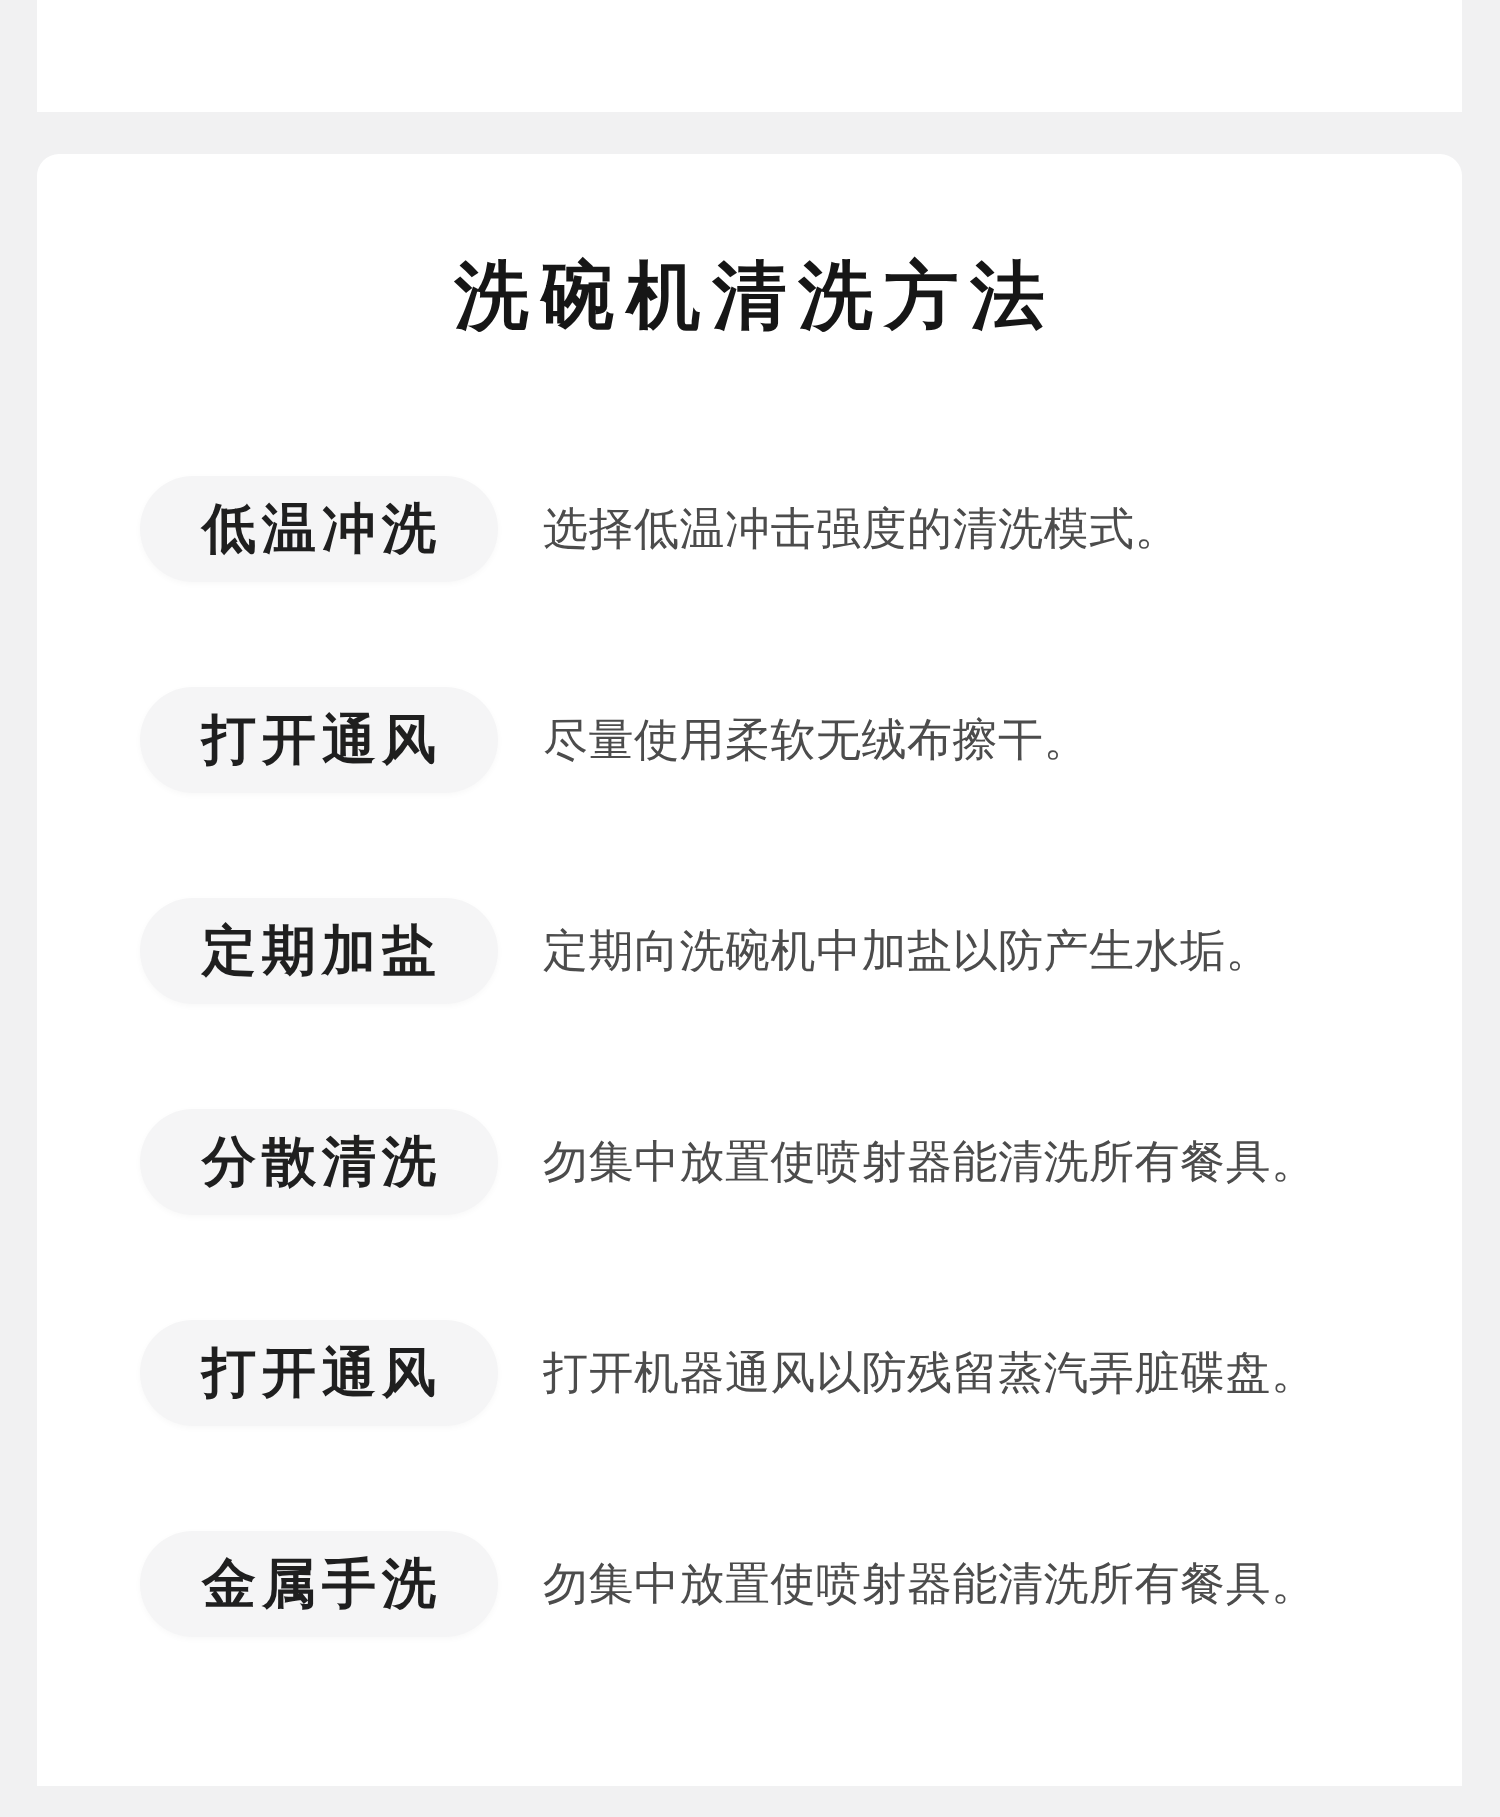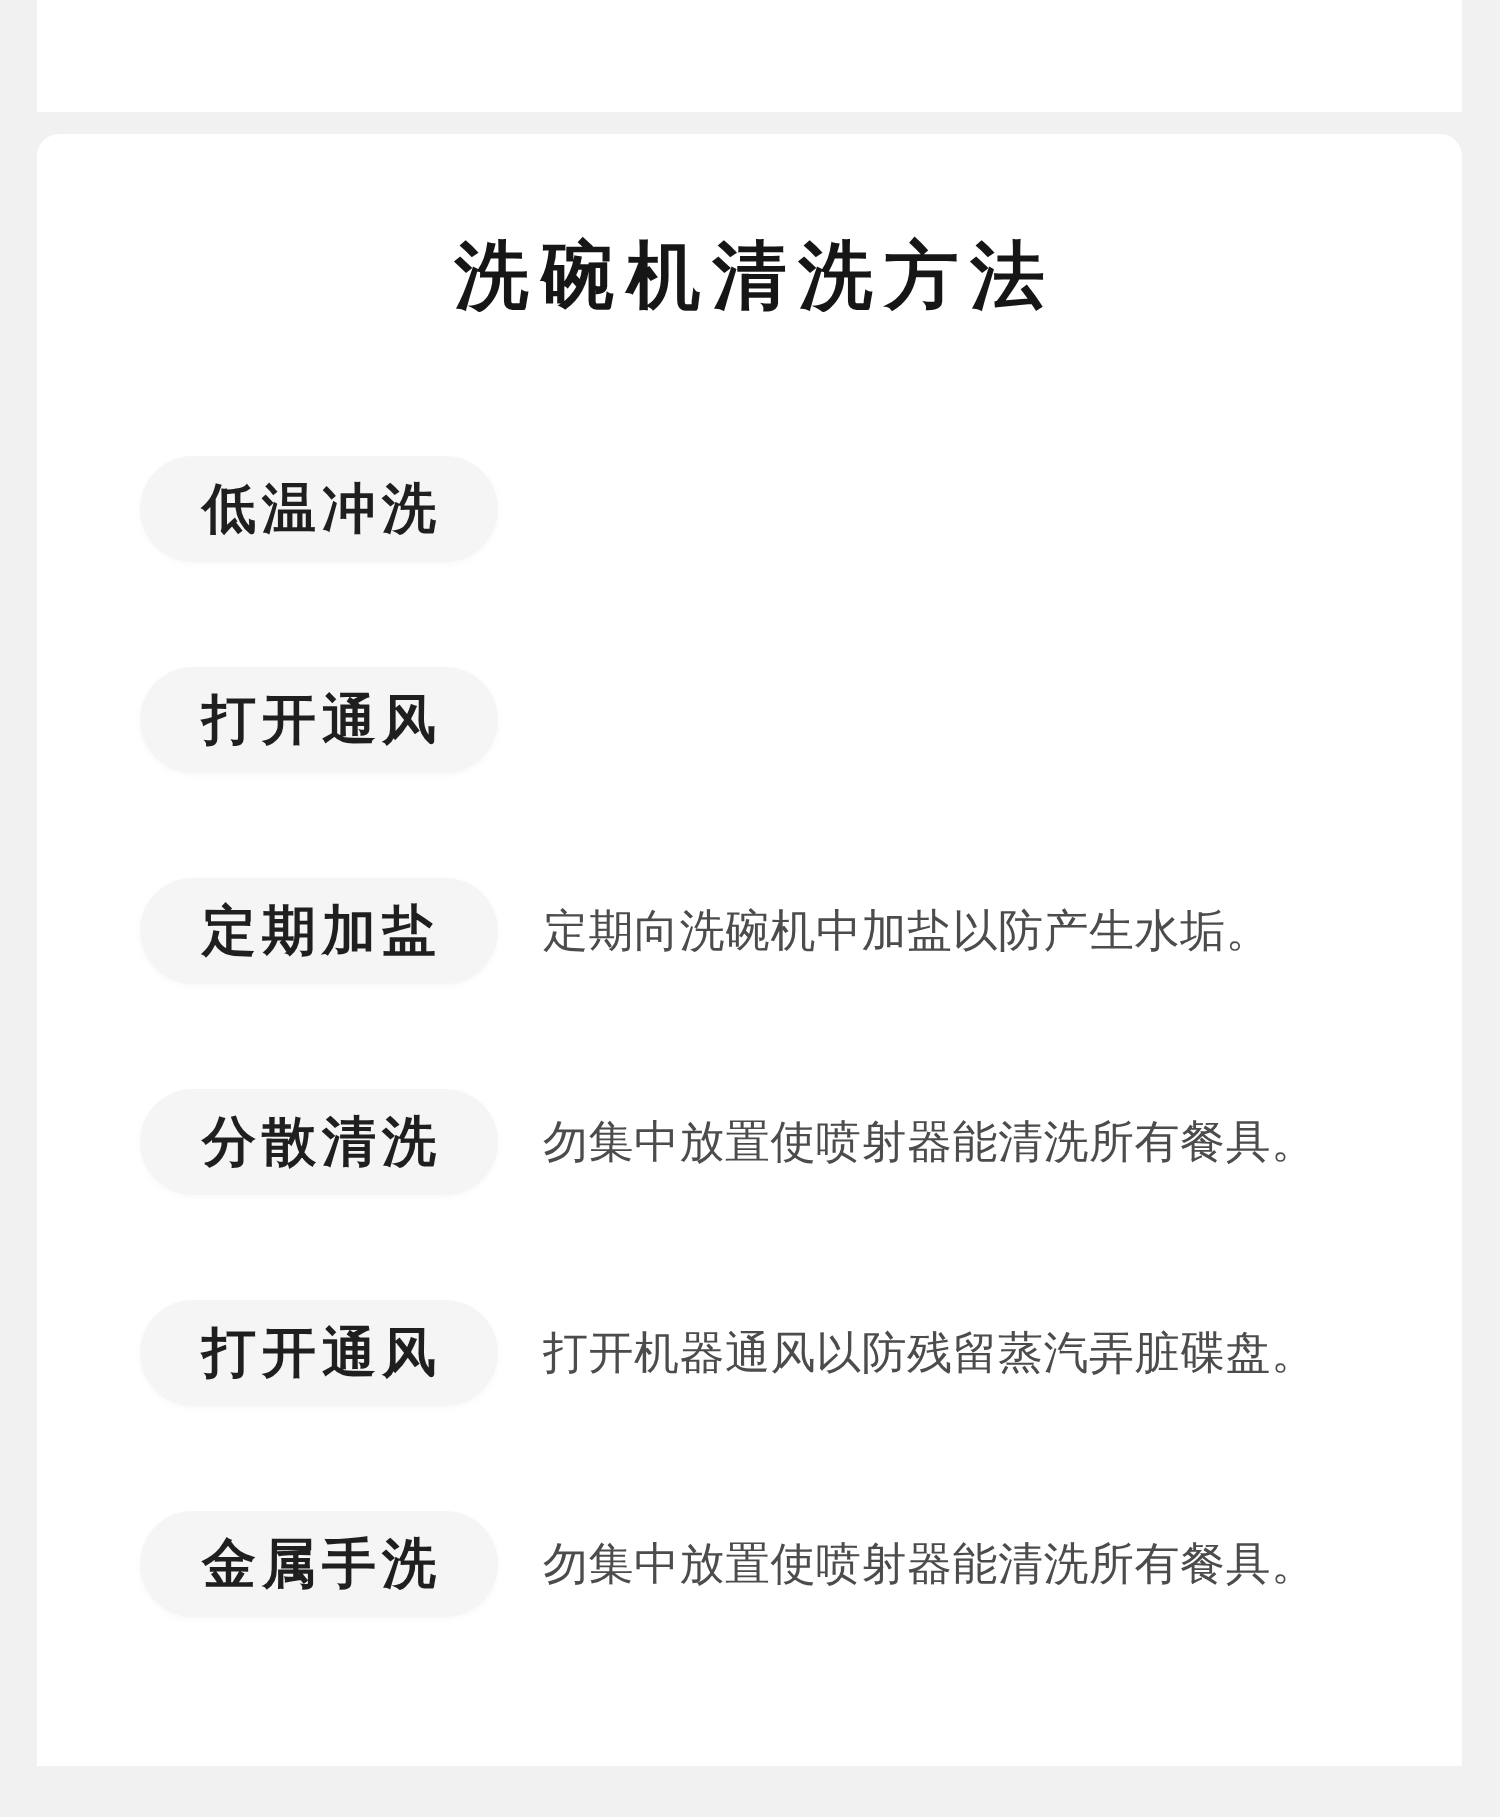--- a/index.html
+++ b/index.html
@@ -19,21 +19,21 @@
     overflow:hidden;
   }
   .top-strip{
     position:absolute;
     left:37px;top:0;
     width:1425px;height:112px;
     background:var(--card);
   }
   .card{
     position:absolute;
-    left:37px;top:134px;
+    left:37px;top:154px;
     width:1425px;height:1632px;
     background:var(--card);
     border-radius:22px 22px 0 0;
   }
   .section-title{
     padding-top:105px;
     text-align:center;
     font-family:"Liberation Serif","DejaVu Serif",serif;
     font-weight:700;
     font-size:74px;
@@ -81,24 +81,26 @@
 
 <div class="top-strip"></div>
 
 <div class="card">
   <h1 class="section-title">洗碗机清洗方法</h1>
 
   <div class="care-list">
 
     <div class="care-item">
       <div class="pill">低温冲洗</div>
+      <div class="desc">选择低温冲击强度的清洗模式。</div>
     </div>
 
     <div class="care-item">
       <div class="pill">打开通风</div>
+      <div class="desc">尽量使用柔软无绒布擦干。</div>
     </div>
 
     <div class="care-item">
       <div class="pill">定期加盐</div>
       <div class="desc">定期向洗碗机中加盐以防产生水垢。</div>
     </div>
 
     <div class="care-item">
       <div class="pill">分散清洗</div>
       <div class="desc">勿集中放置使喷射器能清洗所有餐具。</div>

